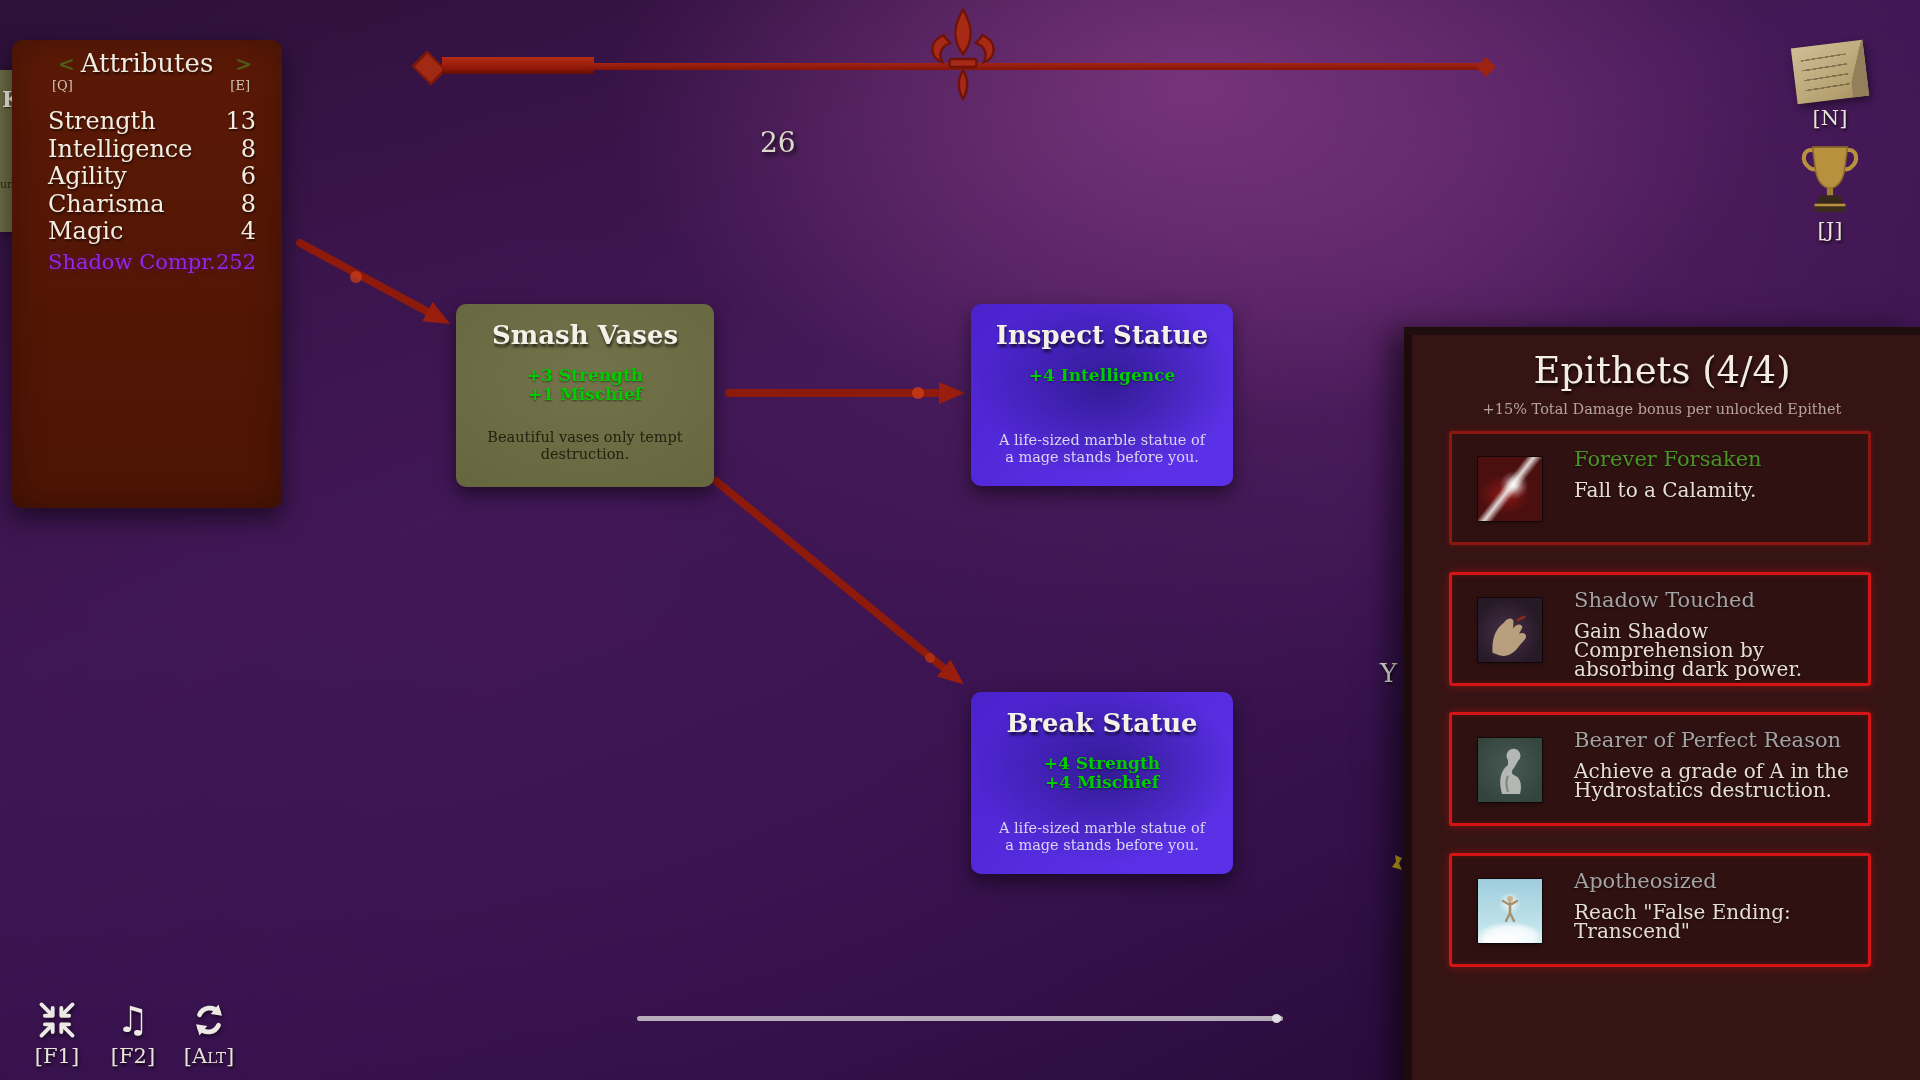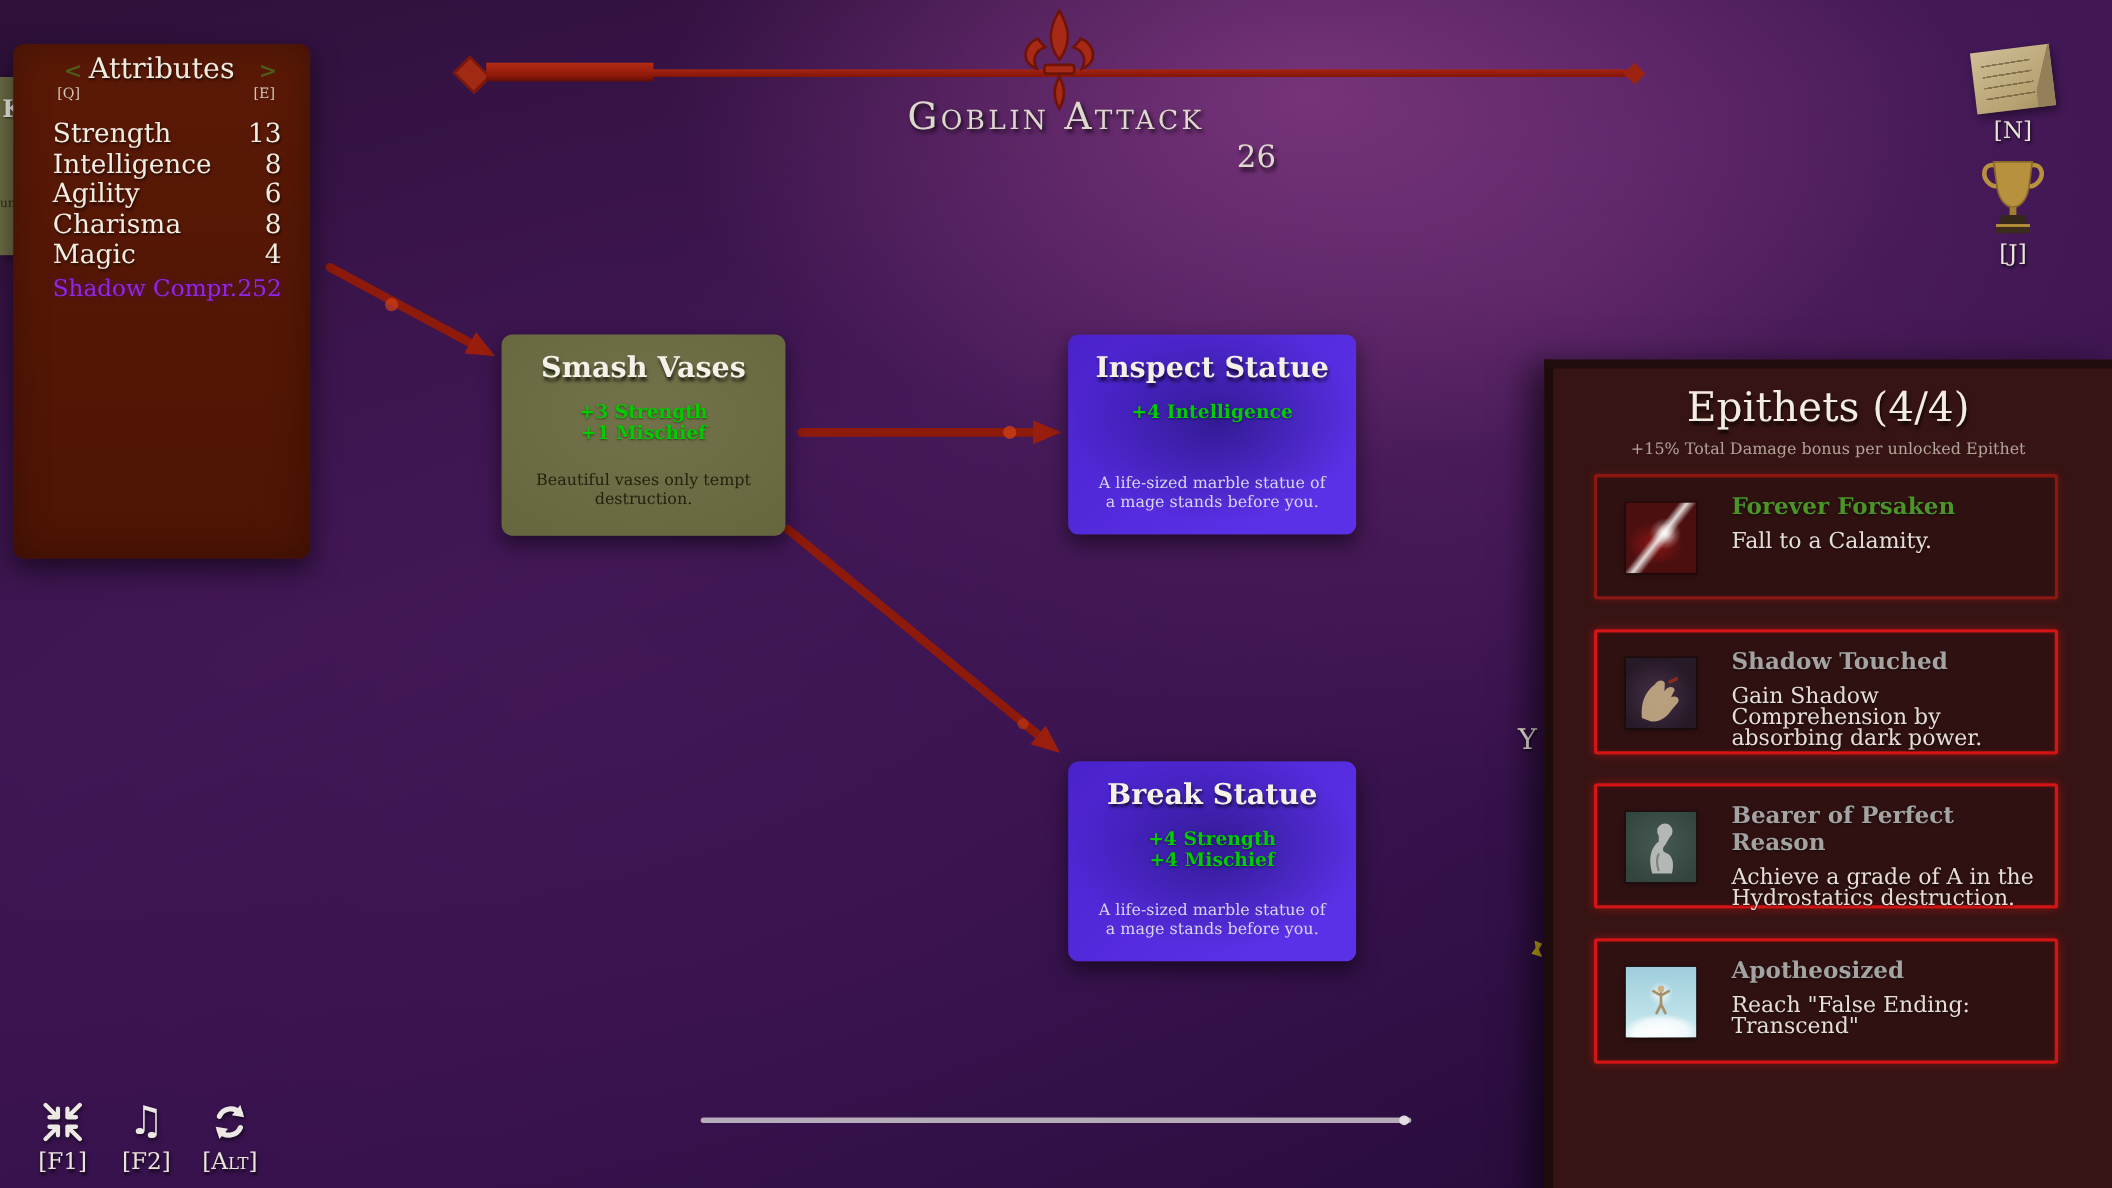--- a/index.html
+++ b/index.html
@@ -27,21 +27,21 @@
   .dvd-line { position:absolute; left:588px; top:63px; width:894px; height:7px;
     background:linear-gradient(#a42414, #831507); }
   .dvd-diamond-r { position:absolute; left:1479px; top:60px; width:14px; height:14px;
     background:#9c2312; transform:rotate(45deg); }
   .fleur { position:absolute; left:923px; top:8px; }
 
   
   .enc-title { position:absolute; left:760px; top:86px; width:400px; text-align:center; z-index:3;
     font-variant:small-caps; font-size:34px; letter-spacing:3px; color:#ddd8cc;
     text-shadow:2px 3px 4px rgba(0,0,0,.8); }
-  .enc-value { position:absolute; left:760px; top:126px; width:400px; text-align:right; z-index:3;
+  .enc-value { position:absolute; left:760px; top:126px; width:400px; text-align:left; z-index:3;
     font-size:28px; color:#ddd8cc; text-shadow:2px 3px 4px rgba(0,0,0,.8); }
 
   
   .tr-col { position:absolute; width:90px; display:flex; flex-direction:column; align-items:center; z-index:3; }
   .tr-note { left:1785px; top:44px; }
   .tr-trophy { left:1785px; top:142px; }
   .key-label { font-size:21px; color:#e8e4da; font-variant:small-caps; text-shadow:1px 2px 3px rgba(0,0,0,.8); }
   .note-icon { width:72px; height:56px; position:relative; transform:rotate(-7deg); margin-bottom:6px;
     background:linear-gradient(150deg,#cfbd96,#b5a170 75%, #a08c5c); box-shadow:2px 4px 8px rgba(0,0,0,.45); }
   .note-icon::before { content:""; position:absolute; right:0; top:0; width:16px; height:100%;
@@ -102,21 +102,21 @@
   .epi-sub { position:absolute; left:0; right:0; top:74px; text-align:center;
     font-size:14.5px; color:#b3a49c; }
   .epi-entry { position:absolute; left:45px; width:422px; height:114px; border-radius:3px;
     background:rgba(0,0,0,.12); cursor:pointer; }
   .epi-entry.dim { border:3px solid #8c1710; box-shadow:0 0 6px rgba(140,23,16,.45); }
   .epi-entry.lit { border:3px solid #d51515; box-shadow:0 0 9px rgba(213,21,21,.45), inset 0 0 4px rgba(213,21,21,.25); }
   .e1 { top:104px; } .e2 { top:245px; } .e3 { top:385px; } .e4 { top:526px; }
   .epi-icon { position:absolute; left:26px; top:23px; width:64px; height:64px;
     box-shadow:0 0 0 1px rgba(0,0,0,.5), 0 2px 6px rgba(0,0,0,.4); overflow:hidden; }
   .epi-text { position:absolute; left:122px; top:13px; right:12px; }
-  .epi-name { font-size:21px; font-weight:bold; text-shadow:0 1px 2px rgba(0,0,0,.6); }
+  .epi-name { font-size:21px; font-weight:normal; text-shadow:0 1px 2px rgba(0,0,0,.6); }
   .epi-name.muted { color:#4a9428; } .epi-name.bright { color:#a3a3a3; }
   .epi-desc { margin-top:10px; font-size:20px; line-height:19px; color:#e4ded6;
     text-shadow:0 1px 2px rgba(0,0,0,.6); }
   .icon-slash { background:
       radial-gradient(22px 22px at 56% 44%, rgba(255,255,255,.95), rgba(255,255,255,.2) 45%, transparent 65%),
       linear-gradient(128deg, transparent 42%, rgba(240,238,235,.9) 49%, transparent 57%),
       radial-gradient(34px 26px at 42% 58%, #8e1616, #4c0f0f 75%),
       #2e0c0c; }
   .icon-hand { background:radial-gradient(40px 40px at 45% 55%, #463048, #271a27 85%); position:relative; }
   .icon-thinker { background:radial-gradient(44px 44px at 50% 45%, #465952, #33443e 90%); }
@@ -172,21 +172,20 @@
       <g fill="#a62a16" stroke="#6f1208" stroke-width="3">
         <path d="M50 2 C38 22 36 40 50 58 C64 40 62 22 50 2 Z"></path>
         <path d="M26 34 C8 40 6 62 24 68 C19 58 22 48 34 44 C30 40 27 37 26 34 Z"></path>
         <path d="M74 34 C92 40 94 62 76 68 C81 58 78 48 66 44 C70 40 73 37 74 34 Z"></path>
         <rect x="33" y="64" width="34" height="10" rx="3"></rect>
         <path d="M50 78 C43 90 43 102 50 114 C57 102 57 90 50 78 Z"></path>
       </g>
     </svg>
   </div>
 
-  <div class="enc-title">Goblin Attack</div>
   <div class="enc-value">26</div>
 
   <div class="tr-col tr-note">
     <div class="note-icon">
       <div class="note-scribble"></div>
     </div>
     <div class="key-label">[N]</div>
   </div>
   <div class="tr-col tr-trophy">
     <svg class="trophy-icon" width="62" height="72" viewBox="0 0 60 70">

